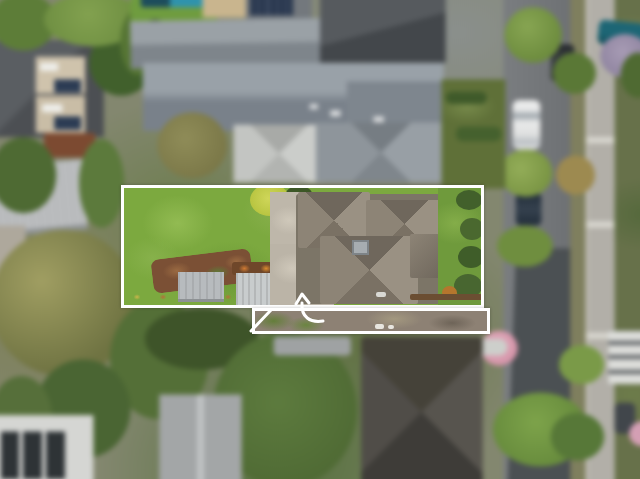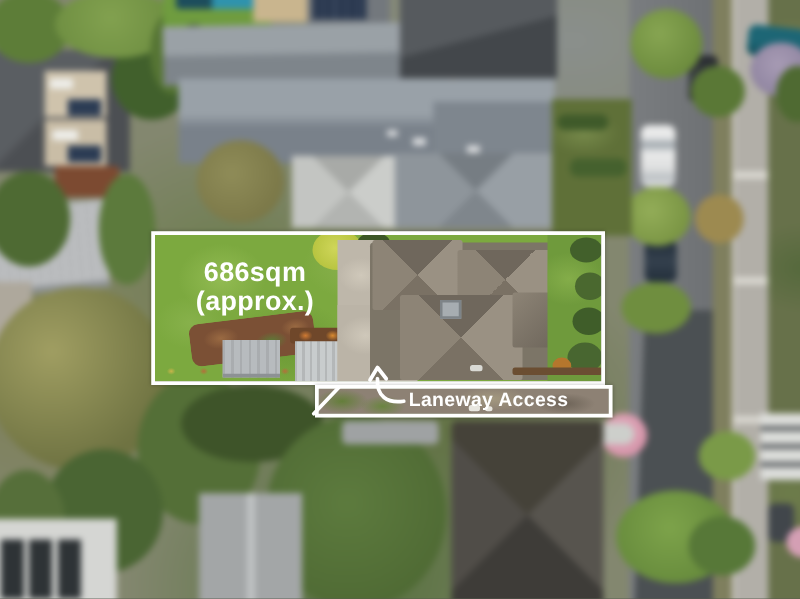--- a/index.html
+++ b/index.html
@@ -210,26 +210,21 @@
       radial-gradient(26px 12px at 22% 70%,#6a8540,rgba(0,0,0,0) 70%),
       radial-gradient(40px 14px at 60% 40%,#a3987f,rgba(0,0,0,0) 70%),
       radial-gradient(34px 12px at 85% 60%,#6e6458,rgba(0,0,0,0) 70%),#8d8174;">
     <div class="abs" style="left:120px;top:13px;width:9px;height:5px;background:#e8e6df;border-radius:2px;"></div>
     <div class="abs" style="left:133px;top:14px;width:6px;height:4px;background:#e8e6df;border-radius:2px;"></div>
   </div>
 
   <div class="whitebox" style="left:121px;top:185px;width:363px;height:123px;"></div>
   <div class="whitebox" style="left:252px;top:308px;width:238px;height:26px;"></div>
 
-  <div class="label area-label" style="left:124px;top:207px;">
-    <div>686sqm</div>
-    <div>(approx.)</div>
-  </div>
-
-  <div class="label laneway-label" style="left:327px;top:312px;">Laneway Access</div>
+
 
   <svg class="overlay" width="640" height="479" viewBox="0 0 640 479">
     <path d="M323,321 C310,323 301,317 302,303" fill="none" stroke="#ffffff" stroke-width="3" stroke-linecap="round"></path>
     <path d="M296,304 L302,294 L309,303" fill="none" stroke="#ffffff" stroke-width="3" stroke-linecap="round" stroke-linejoin="round"></path>
     <path d="M251,331 L271,310" fill="none" stroke="#ffffff" stroke-width="3" stroke-linecap="round"></path>
   </svg>
 
 </div>
 
 </body></html>

